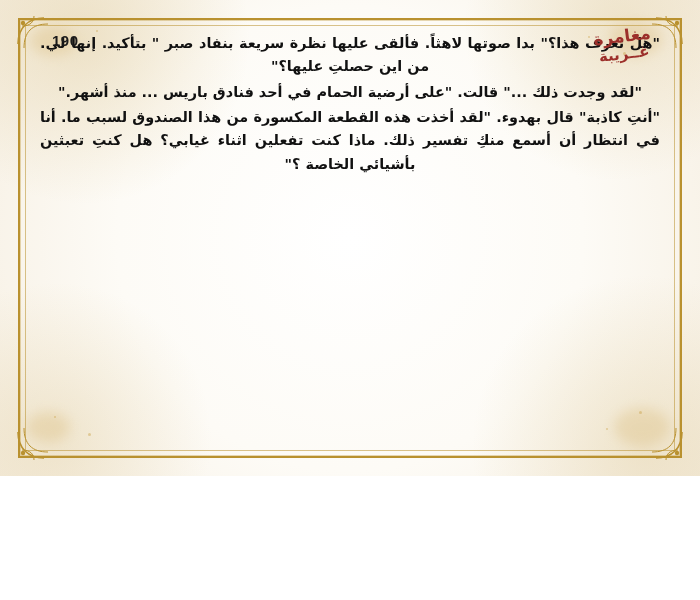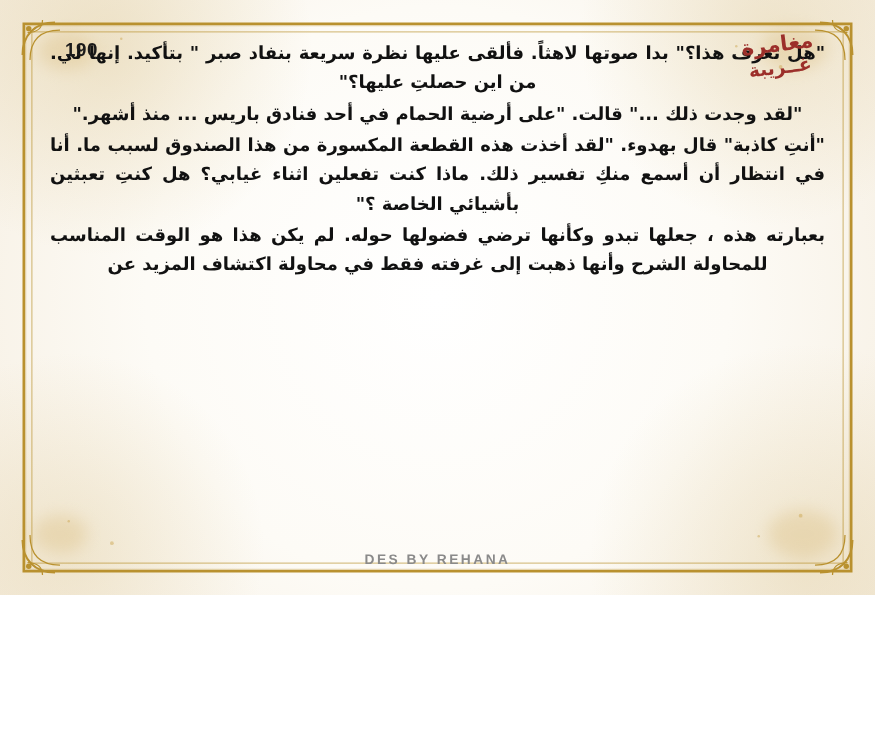--- a/index.html
+++ b/index.html
@@ -201,18 +201,16 @@
 
     <div class="brand-stamp">
       <span class="b1">مغامرة</span>
       <span class="b2">غــريبة</span>
     </div>
 
     <div class="body-text">
       <p>"هل تعرف هذا؟" بدا صوتها لاهثاً. فألقى عليها نظرة سريعة بنفاد صبر " بتأكيد. إنها لي. من اين حصلتِ عليها؟"</p>
       <p>"لقد وجدت ذلك ..." قالت. "على أرضية الحمام في أحد فنادق باريس ... منذ أشهر."</p>
       <p>"أنتِ كاذبة" قال بهدوء. "لقد أخذت هذه القطعة المكسورة من هذا الصندوق لسبب ما. أنا في انتظار أن أسمع منكِ تفسير ذلك. ماذا كنت تفعلين اثناء غيابي؟ هل كنتِ تعبثين بأشيائي الخاصة ؟"</p>
-      <p>بعبارته هذه ، جعلها تبدو وكأنها ترضي فضولها حوله. لم يكن هذا هو الوقت المناسب للمحاولة الشرح وأنها ذهبت إلى غرفته فقط في محاولة اكتشاف المزيد عن</p>
     </div>
   </div>
 
-  <div class="footer-credit">DES BY REHANA</div>
 </div>
 
 </body></html>

